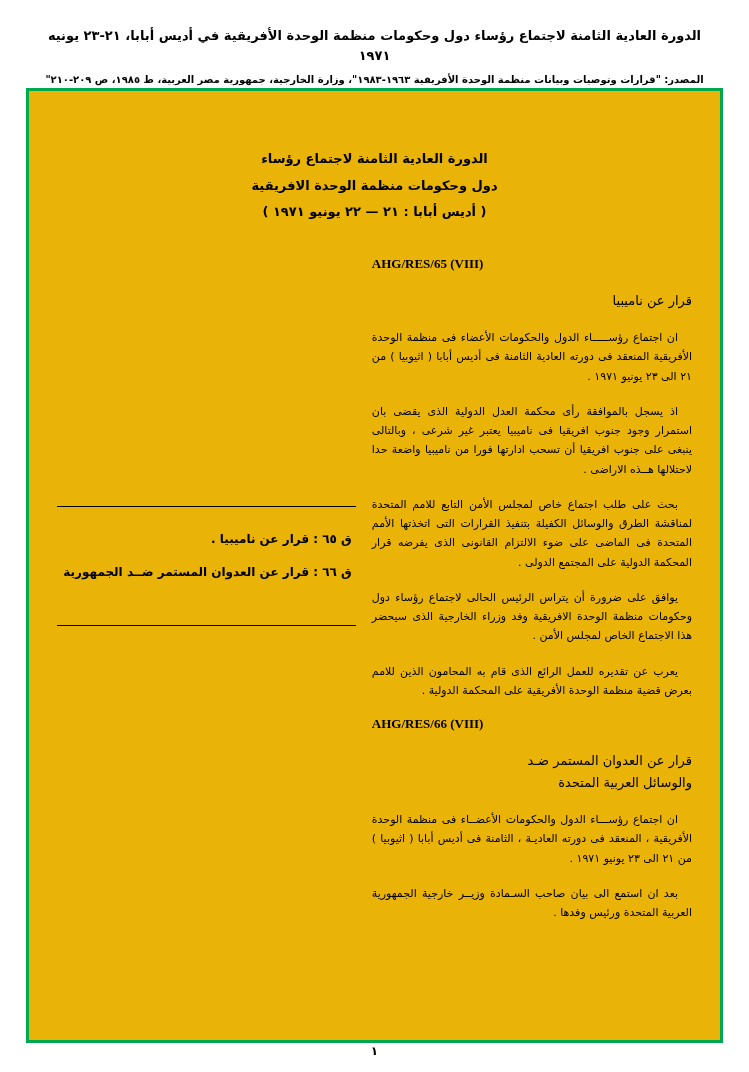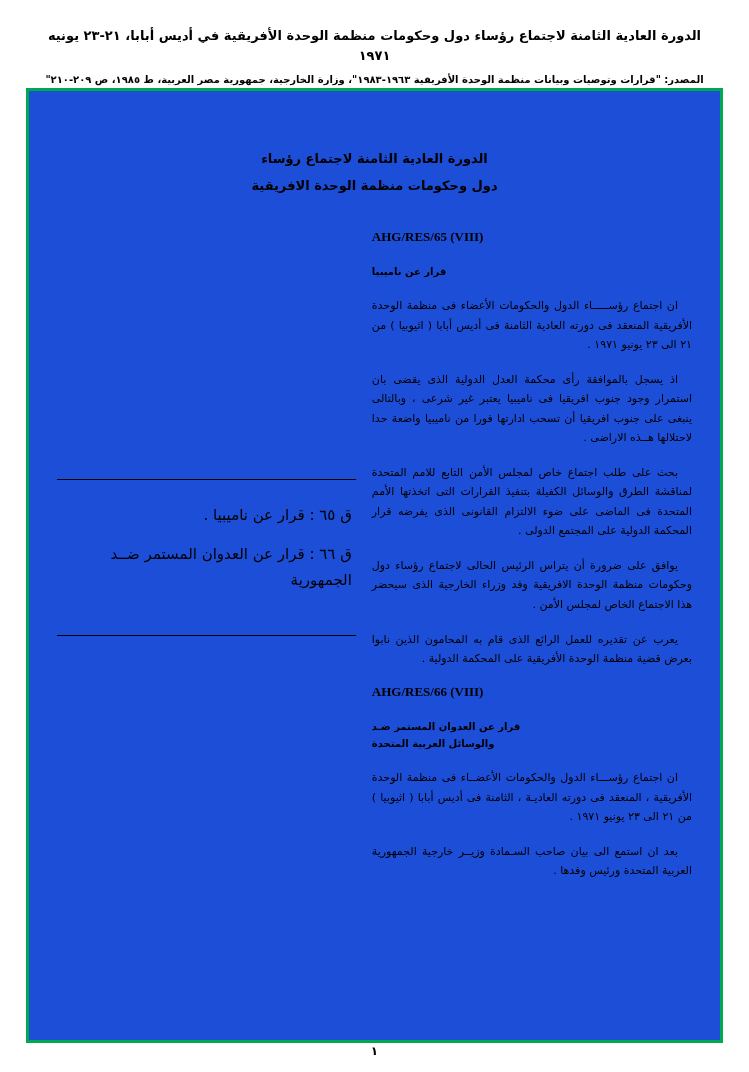--- a/index.html
+++ b/index.html
@@ -45,21 +45,21 @@
   
   .frame {
     position: absolute;
     top: 88px;
     left: 26px;
     right: 26px;
     width: 697px;
     height: 955px;
     border: 3px solid #00a94f;
     box-sizing: border-box;
-    background: #1d4ed8;
+    background: #eab308;
   }
   .frame-inner {
     position: relative;
     width: 100%;
     height: 100%;
     box-sizing: border-box;
   }
   
   .doc-title {
     text-align: center;
@@ -92,23 +92,23 @@
   .res-code {
     font-family: "Liberation Serif", serif;
     font-weight: bold;
     font-size: 13px;
     direction: ltr;
     text-align: left;
     margin: 0 0 18px 0;
     padding-right: 4px;
   }
   .res-heading {
-    text-align: left;
-    font-weight: bold;
-    font-size: 10px;
+    text-align: right;
+    font-weight: normal;
+    font-size: 13px;
     line-height: 1.7;
     margin: 0 0 16px 0;
   }
   .para {
     font-size: 11px;
     line-height: 1.75;
     text-align: justify;
     text-align-last: right;
     margin: 0 0 16px 0;
     direction: rtl;
@@ -119,22 +119,22 @@
   .rule {
     border-top: 1px solid #000;
     height: 0;
     margin: 0 0 0 0;
     width: 100%;
   }
   .index-list {
     padding: 22px 4px 20px 4px;
   }
   .index-item {
-    font-weight: normal;
-    font-size: 15px;
+    font-weight: bold;
+    font-size: 12px;
     line-height: 1.75;
     text-align: right;
     margin-bottom: 12px;
     direction: rtl;
   }
   .index-item .second-line {
     display: block;
   }
   .index-bottom-rule { margin-top: 10px; }
 
@@ -159,34 +159,35 @@
     <div class="line1">الدورة العادية الثامنة لاجتماع رؤساء دول وحكومات منظمة الوحدة الأفريقية في أديس أبابا، ٢١-٢٣ يونيه ١٩٧١</div>
     <div class="line2">المصدر: "قرارات وتوصيات وبيانات منظمة الوحدة الأفريقية ١٩٦٣-١٩٨٣"، وزارة الخارجية، جمهورية مصر العربية، ط ١٩٨٥، ص ٢٠٩-٢١٠"</div>
   </div>
 
   <div class="frame">
     <div class="frame-inner">
 
       <div class="doc-title">
         <div>الدورة العادية الثامنة لاجتماع رؤساء</div>
         <div>دول وحكومات منظمة الوحدة الافريقية</div>
+        <div>( أديس أبابا : ٢١ — ٢٢ يونيو ١٩٧١ )</div>
       </div>
 
       <div class="columns">
 
         <div class="col-right">
 
           <div class="res-code">AHG/RES/65  (VIII)</div>
           <div class="res-heading">قرار عن ناميبيا</div>
 
           <p class="para indent-first">ان اجتماع رؤســـــاء الدول والحكومات الأعضاء فى منظمة الوحدة الأفريقية المنعقد فى دورته العادية الثامنة فى أديس أبابا ( اثيوبيا ) من ٢١ الى ٢٣ يونيو ١٩٧١ .</p>
           <p class="para indent-first">اذ يسجل بالموافقة رأى محكمة العدل الدولية الذى يقضى بان استمرار وجود جنوب افريقيا فى ناميبيا يعتبر غير شرعى ، وبالتالى ينبغى على جنوب افريقيا أن تسحب ادارتها فورا من ناميبيا واضعة حدا لاحتلالها هــذه الاراضى .</p>
           <p class="para indent-first">بحث على طلب اجتماع خاص لمجلس الأمن التابع للامم المتحدة لمناقشة الطرق والوسائل الكفيلة بتنفيذ القرارات التى اتخذتها الأمم المتحدة فى الماضى على ضوء الالتزام القانونى الذى يفرضه قرار المحكمة الدولية على المجتمع الدولى .</p>
           <p class="para indent-first">يوافق على ضرورة أن يتراس الرئيس الحالى لاجتماع رؤساء دول وحكومات منظمة الوحدة الافريقية وفد وزراء الخارجية الذى سيحضر هذا الاجتماع الخاص لمجلس الأمن .</p>
-          <p class="para indent-first">يعرب عن تقديره للعمل الرائع الذى قام به المحامون الذين نابوا بعرض قضية منظمة الوحدة الأفريقية على المحكمة الدولية .</p>
+          <p class="para indent-first">يعرب عن تقديره للعمل الرائع الذى قام به المحامون الذين للامم بعرض قضية منظمة الوحدة الأفريقية على المحكمة الدولية .</p>
 
           <div class="res-code" style="">AHG/RES/66  (VIII)</div>
           <div class="res-heading">
             <div>قرار عن العدوان المستمر ضـد</div>
             <div>والوسائل العربية المتحدة</div>
           </div>
 
           <p class="para indent-first">ان اجتماع رؤســـاء الدول والحكومات الأعضــاء فى منظمة الوحدة الأفريقية ، المنعقد فى دورته العاديـة ، الثامنة فى أديس أبابا ( اثيوبيا ) من ٢١ الى ٢٣ يونيو ١٩٧١ .</p>
           <p class="para indent-first">بعد ان استمع الى بيان صاحب السـمادة وزيــر خارجية الجمهورية العربية المتحدة ورئيس وفدها .</p>
         </div>

